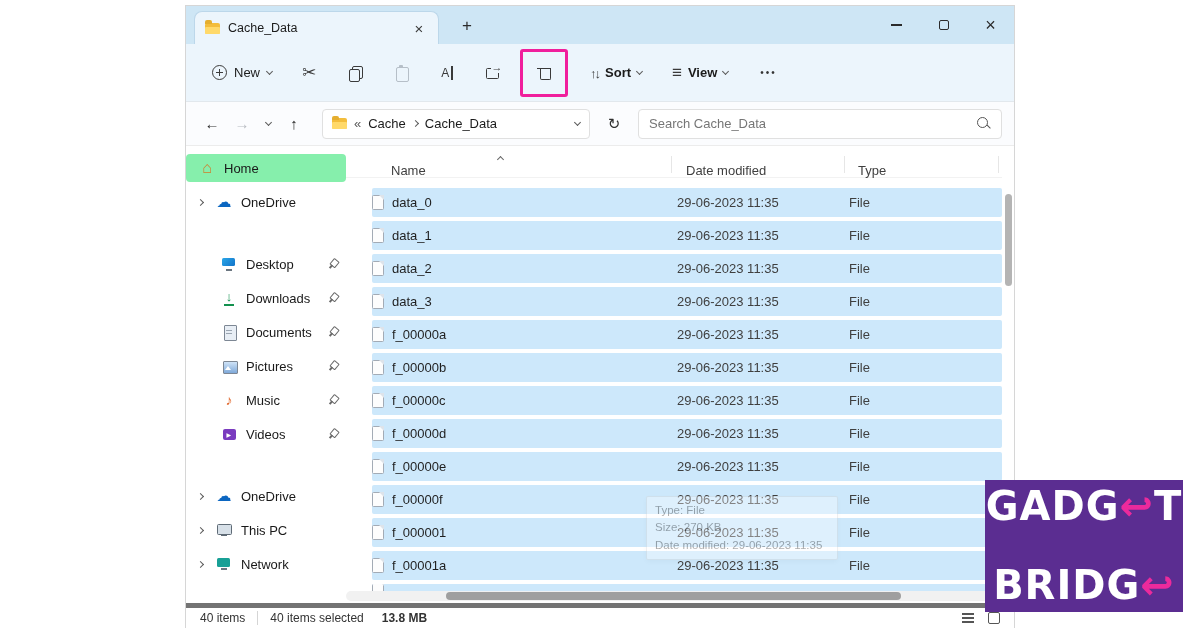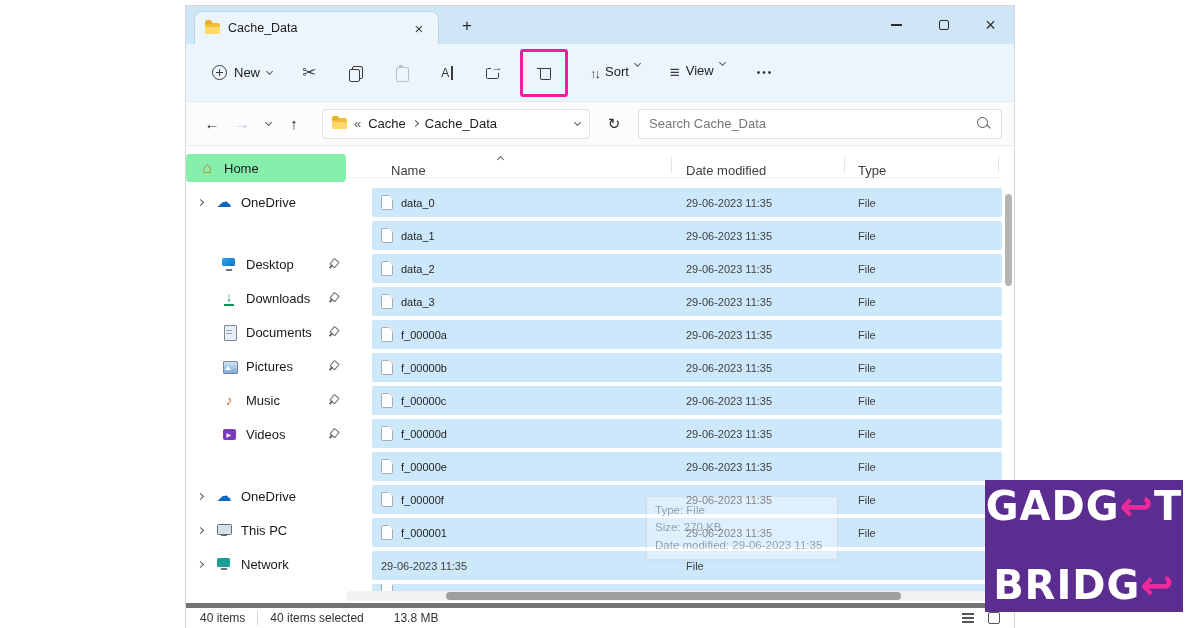--- a/index.html
+++ b/index.html
@@ -58,21 +58,21 @@
   .icon-rename::after { content:""; width:1.3px; height:14px; background:#3a3a3a; display:block; }
   .icon-share { position:relative; width:17px; height:15px; display:block; }
   .icon-share::before { content:""; position:absolute; left:1px; bottom:1px; width:11px; height:9px;
     border:1.3px solid #3a3a3a; border-radius:1.5px; }
   .icon-share::after { content:"→"; position:absolute; right:-1px; top:-4px; font-size:11px; color:#3a3a3a; background:#ecf5fc; padding-left:1px; }
   .delete-wrap { border:3px solid var(--accent,#f01f9c); border-radius:3px; padding:2px; display:flex; }
   .icon-trash { position:relative; width:16px; height:16px; display:block; }
   .icon-trash::before { content:""; position:absolute; left:3.5px; top:4.5px; width:9px; height:9.5px;
     border:1.3px solid #3a3a3a; border-top:none; border-radius:0 0 2px 2px; }
   .icon-trash::after { content:""; position:absolute; left:1px; top:3px; width:14px; height:1.3px; background:#3a3a3a; }
-  .tool-drop { display:flex; align-items:flex-start; gap:6px; padding:6px 8px; margin-left:6px; }
+  .tool-drop { display:flex; align-items:center; gap:6px; padding:6px 8px; margin-left:6px;font-weight:bold; }
   .icon-sort::before { content:"↑↓"; font-size:13px; letter-spacing:-2px; color:#3a3a3a; }
   .icon-view::before { content:"≡"; font-size:17px; color:#3a3a3a; }
   .more-btn { font-size:10px; letter-spacing:2px; color:#333; padding:6px 8px; margin-left:8px; }
 
   
   .addrbar { height:44px; background:#fbfcfe; display:flex; align-items:center;
     padding:0 12px; gap:2px; border-bottom:1px solid #ececec; }
   .nav-btn { width:28px; height:28px; display:flex; align-items:center; justify-content:center;
     font-size:15px; color:#2b2b2b; }
   .nav-btn.disabled { color:#b8bcc2; }
@@ -150,21 +150,21 @@
     font-size:13px; color:#3f3f3f; border-bottom:1px solid #f2f2f2; }
   .h-cell { position:absolute; top:11px;text-align:center; }
   .h-name { left:45px; } .h-date { left:340px; } .h-type { left:512px; }
   .h-sep { position:absolute; top:4px; width:1px; height:17px; background:#e6e6e6; }
   .sort-caret { position:absolute; left:152px; top:-2px; }
   .sort-caret .chev { border-color:#666; }
 
   .rows { position:absolute; left:0; right:12px; top:40px; }
   .frow { height:29px; margin:0 0 4px 26px; width:630px; background:var(--sel,#cde8fb);
     border-radius:2px; display:grid; grid-template-columns:305px 172px 1fr;
-    align-items:center; padding-left:9px; font-size:11px; color:#1f1f1f; }
+    align-items:center; font-size:13px; color:#1f1f1f; }
   .frow.partial { height:9px; overflow:hidden; margin-bottom:0; }
   .f-name { display:flex; align-items:center; gap:8px; overflow:hidden; }
   .icon-file { width:12px; height:15px; background:#fdfdfd; border:1px solid #a3abb5;
     border-radius:1.5px; position:relative; flex:none; display:block; }
   .icon-file::before { content:""; position:absolute; top:-1px; right:-1px; width:0; height:0;
     border-top:5px solid #dde3ea; border-left:5px solid transparent; }
   .f-date,.f-type { color:#3f3f3f; }
 
   
   .sel-tooltip { position:absolute; left:300px; top:348px; width:192px;
@@ -177,21 +177,21 @@
   .vscroll { position:absolute; right:1px; top:140px; bottom:30px; width:9px; }
   .vthumb { position:absolute; left:1px; top:48px; width:7px; height:92px; background:#b4b4b4; border-radius:4px; }
   .hscroll { position:absolute; left:160px; right:14px; bottom:27px; height:10px; background:#f1f1f1; border-radius:5px; }
   .hthumb { position:absolute; left:100px; top:1px; width:455px; height:8px; background:#9f9f9f; border-radius:4px; }
 
   
   .statusbar { position:absolute; left:0; right:0; bottom:0; height:25px; background:#fff;
     border-top:5px solid #737373; display:flex; align-items:center; padding:0 14px;
     font-size:12px; color:#333; }
   .status-sep { width:1px; height:14px; background:#d5d5d5; margin:0 12px; }
-  .status-size { margin-left:30px; }
+  .status-size { margin-left:18px;font-weight:bold; }
   .status-views { margin-left:auto; display:flex; gap:14px; align-items:center; }
   .ic-viewlist { width:12px; height:10px; display:block; position:relative; }
   .ic-viewlist::before { content:""; position:absolute; left:0; top:0; width:12px; height:1.6px;
     background:#555; box-shadow:0 4px 0 #555, 0 8px 0 #555; }
   .ic-viewthumb { width:12px; height:12px; border:1.4px solid #555; border-radius:2px; display:block; }
 
   
   .logo { position:absolute; left:985px; top:480px; width:198px; height:132px;
     background:var(--logo-bg,#5b2d91); color:#fff; z-index:50;
     display:flex; flex-direction:column; align-items:center; justify-content:center;
@@ -462,20 +462,24 @@
   </div>
             <div class="frow">
     <span class="f-name">
       <span class="icon-file"></span>
       <span class="f-name-text">f_000001</span>
     </span>
     <span class="f-date">29-06-2023 11:35</span>
     <span class="f-type">File</span>
   </div>
             <div class="frow">
+    <span class="f-name">
+      <span class="icon-file"></span>
+      <span class="f-name-text">f_00001a</span>
+    </span>
     <span class="f-date">29-06-2023 11:35</span>
     <span class="f-type">File</span>
   </div>
             <div class="frow partial">
     <span class="f-name">
       <span class="icon-file"></span>
       <span class="f-name-text"></span>
     </span>
     <span class="f-date"></span>
     <span class="f-type"></span>

